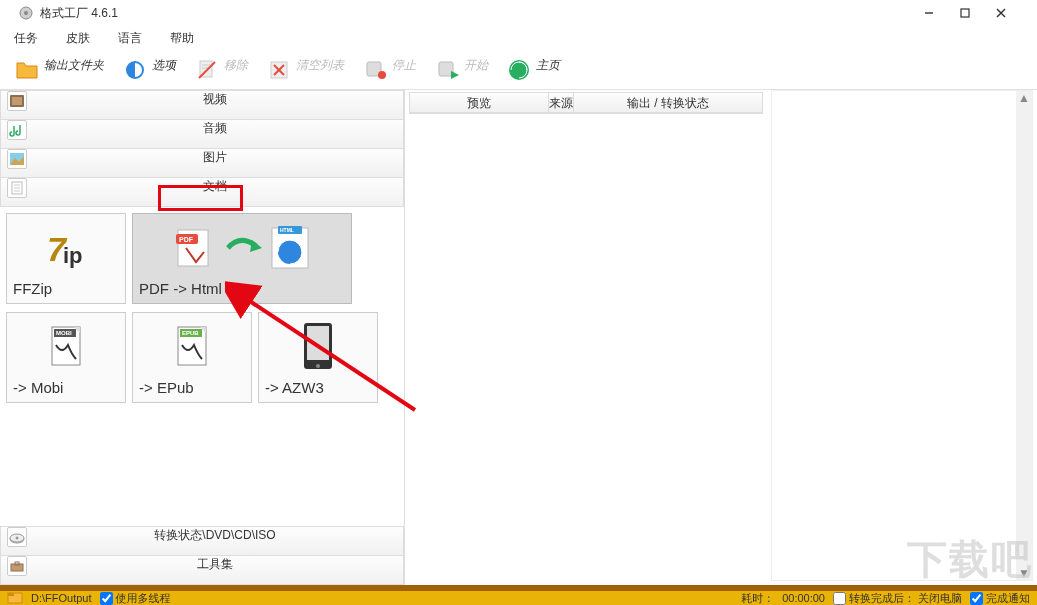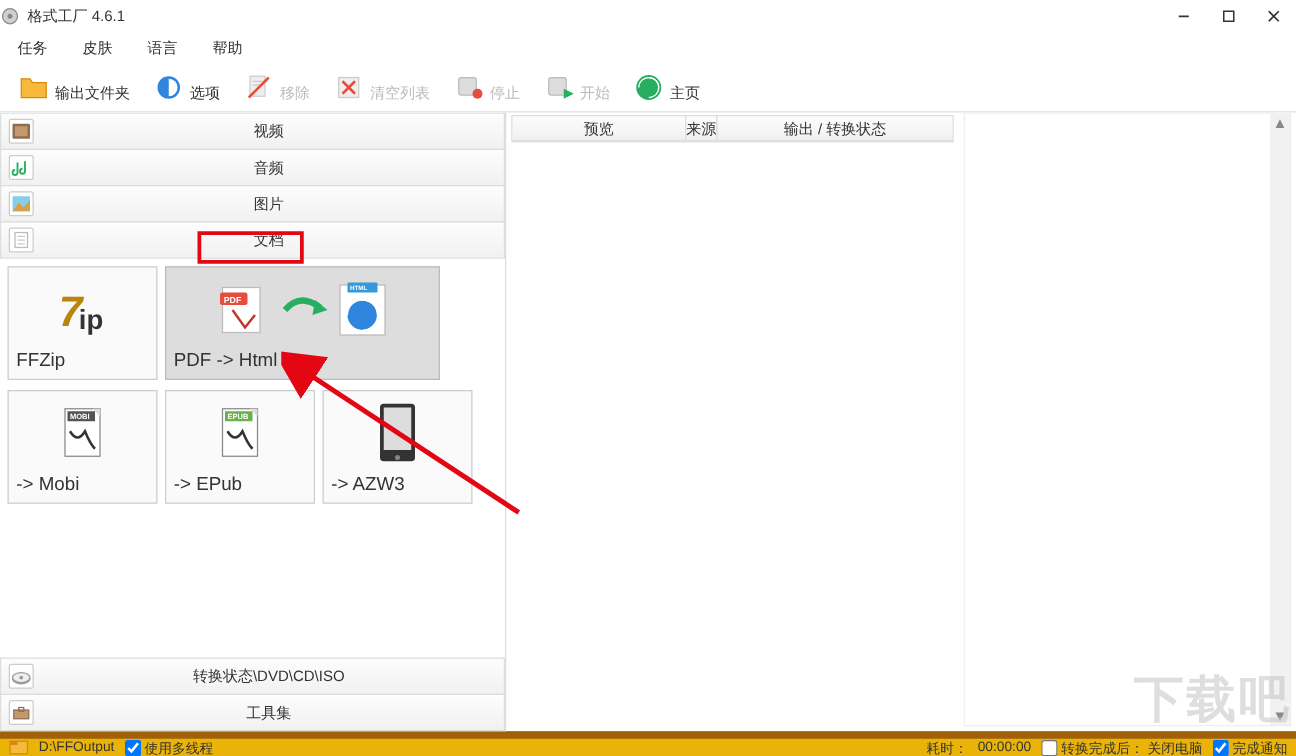--- a/index.html
+++ b/index.html
@@ -1,42 +1,42 @@
 <!DOCTYPE html>
 <html><head>
 <meta charset="utf-8">
 <style>
 * { box-sizing: border-box; margin: 0; padding: 0; font-family: "Microsoft YaHei", "SimSun", Arial, sans-serif; }
 body { width: 1037px; height: 605px; background: #fff; overflow: hidden; position: relative; font-size: 12px; color: #333; }
 
 
-.titlebar { height: 26px; display: flex; align-items: center; padding: 0 0; background: #fff; }
+.titlebar { height: 26px; display: flex; align-items: center; padding: 0 18px; background: #fff; }
 .titlebar .appicon { width: 16px; height: 16px; margin-right: 6px; display:flex; align-items:center; justify-content:center; }
 .titlebar .title { font-size: 12px; color: #333; }
 .titlebar .spacer { flex: 1; }
 .winbtn { width: 36px; height: 24px; display:flex; align-items:center; justify-content:center; color:#333; }
 
 
 .menubar { height: 24px; display: flex; align-items: center; padding: 0 10px; gap: 20px; }
 .menubar .menuitem { font-size: 12px; color: #333; padding: 2px 4px; }
 
 
 .toolbar { height: 40px; display: flex; align-items: center; padding: 0 8px; gap: 6px; border-bottom: 1px solid #e0e0e0; }
-.tbtn { display: flex; align-items: flex-end; gap: 4px; padding: 2px 6px; }
+.tbtn { display: flex; align-items: flex-start; gap: 4px; padding: 2px 6px; font-style: italic; }
 .tbtn .ticon { width: 26px; height: 26px; display:flex; align-items:center; justify-content:center; }
 .tbtn .tlabel { font-size: 12px; color: #333; }
 .tbtn.disabled .tlabel { color: #bbb; }
 
 
 .main { display: flex; height: calc(605px - 26px - 24px - 40px - 20px); }
 .leftpane { width: 405px; border-right: 1px solid #ddd; display:flex; flex-direction:column; background:#fff; overflow:hidden; }
 .rightpane { flex: 1; display:flex; flex-direction:row; position:relative; }
 
 
-.cat-row { height: 30px; border: 1px solid #ddd; background: linear-gradient(#fdfdfd,#f1f1f1); display:flex; align-items:center; padding:0 6px; margin-top:-1px; }
+.cat-row { height: 30px; border: 1px solid #ddd; background: linear-gradient(#fdfdfd,#f1f1f1); display:flex; align-items:flex-start; padding:0 6px; margin-top:-1px; }
 .cat-row:first-child { margin-top: 0; }
 .cat-row .cicon { width: 20px; height: 20px; display:flex; align-items:center; justify-content:center; margin-right:6px; background:#fff; border:1px solid #ccc; border-radius:2px; }
 .cat-row .clabel { flex:1; text-align:center; font-size:12px; color:#333; }
 
 
 .highlight-box { position:absolute; border:3px solid #e30613; pointer-events:none; }
 
 
 .tiles-wrap { flex:1; overflow:auto; padding:6px 6px 2px 6px; position:relative; }
 .tile-row { display:flex; gap:6px; margin-bottom:8px; }

